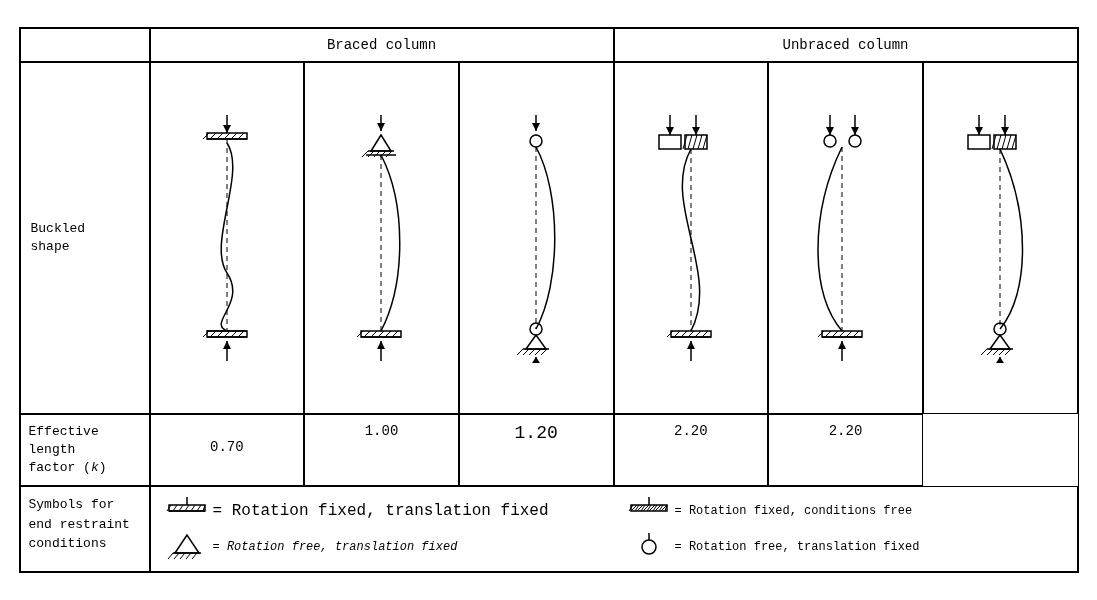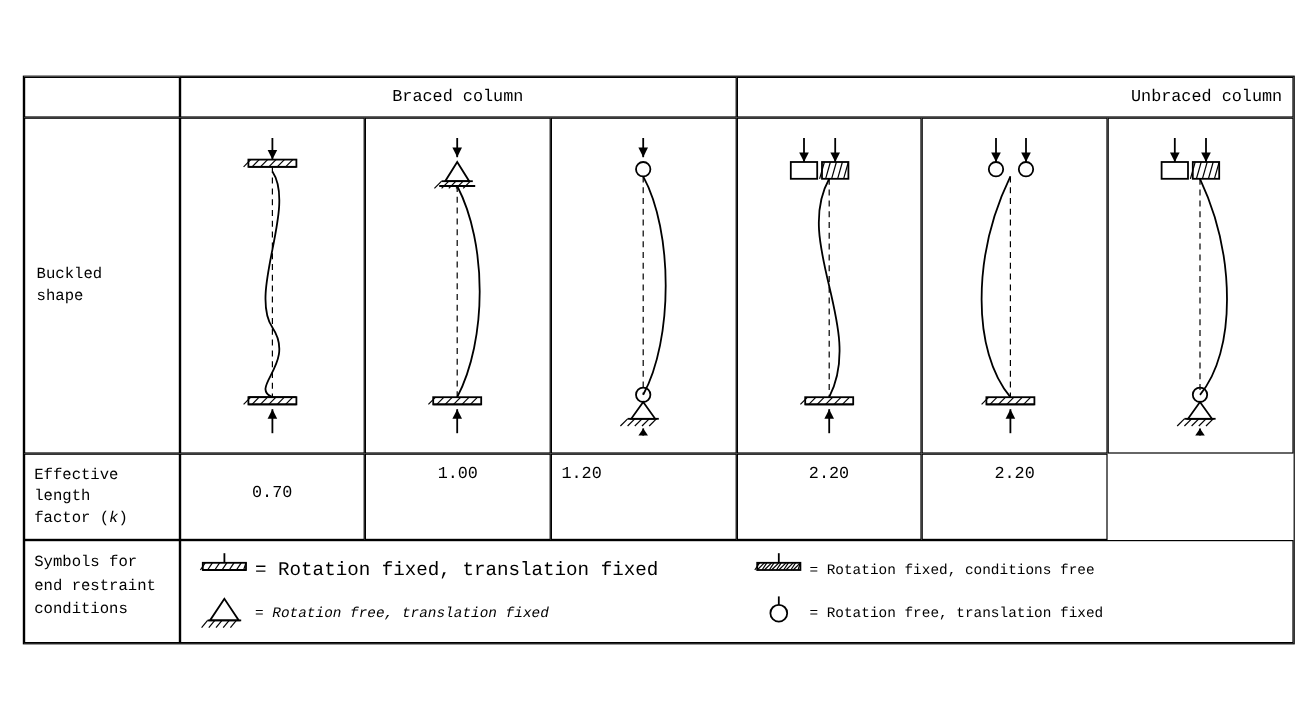--- a/index.html
+++ b/index.html
@@ -27,24 +27,24 @@
     svg { overflow: visible; }
   </style>
 </head>
 <body>
 
 <div class="table-wrapper">
 
   <div style="display:grid; grid-template-columns: 130px 1fr 1fr 1fr 1fr 1fr 1fr;">
     <div class="header-empty" style="border:1px solid #000; padding:6px;"></div>
     <div style="grid-column:2/5; border:1px solid #000; text-align:center; padding:8px; font-size:14px;">Braced column</div>
-    <div style="grid-column:5/8; border:1px solid #000; text-align:right; padding:8px; font-size:14px;font-family:Liberation Mono, monospace;">Unbraced column</div>
+    <div style="grid-column:5/8; border:1px solid #000; text-align:center; padding:8px; font-size:14px;font-family:Liberation Mono, monospace;">Unbraced column</div>
   </div>
 
-  <div style="display:grid; grid-template-columns: 130px 1fr 1fr 1fr 1fr 1fr 1fr; height:280px;">
+  <div style="display:grid; grid-template-columns: 130px 1fr 1fr 1fr 1fr 1fr 1fr; height:352px;">
 
     <div style="border:1px solid #000; padding:10px; display:flex; align-items:center; font-size:13px; line-height:1.4;">
       <span style="white-space:pre-line;">Buckled
 shape</span>
     </div>
 
     <div style="border:1px solid #000; display:flex; align-items:center; justify-content:center;">
       <svg width="80" height="250" viewBox="0 0 80 250">
 
         <line x1="40" y1="2" x2="40" y2="20" stroke="#000" stroke-width="1.5"></line>
@@ -238,21 +238,21 @@
       </svg>
     </div>
   </div>
 
   <div style="display:grid; grid-template-columns: 130px 1fr 1fr 1fr 1fr 1fr 1fr;">
     <div style="border:1px solid #000; padding:8px; font-size:13px; line-height:1.4;">
       Effective length<br>factor (<em>k</em>)
     </div>
     <div style="border:1px solid #000; padding:24px; text-align:center; font-size:14px;">0.70</div>
     <div style="border:1px solid #000; padding:8px; text-align:center; font-size:14px;">1.00</div>
-    <div style="border:1px solid #000; padding:8px; text-align:left; font-size:14px;">1.20</div>
+    <div style="border:1px solid #000; padding:8px; text-align:center; font-size:18px;">1.20</div>
     <div style="border:1px solid #000; padding:8px; text-align:center; font-size:14px;">2.20</div>
     <div style="border:1px solid #000; padding:8px; text-align:center; font-size:14px;">2.20</div>
   </div>
 
   <div style="display:grid; grid-template-columns: 130px 1fr;">
     <div style="border:1px solid #000; padding:8px; font-size:13px; line-height:1.5;">
       Symbols for<br>end restraint<br>conditions
     </div>
     <div style="border:1px solid #000; padding:10px 16px; display:grid; grid-template-columns:1fr 1fr; gap:8px 30px; align-items:center;">
 

